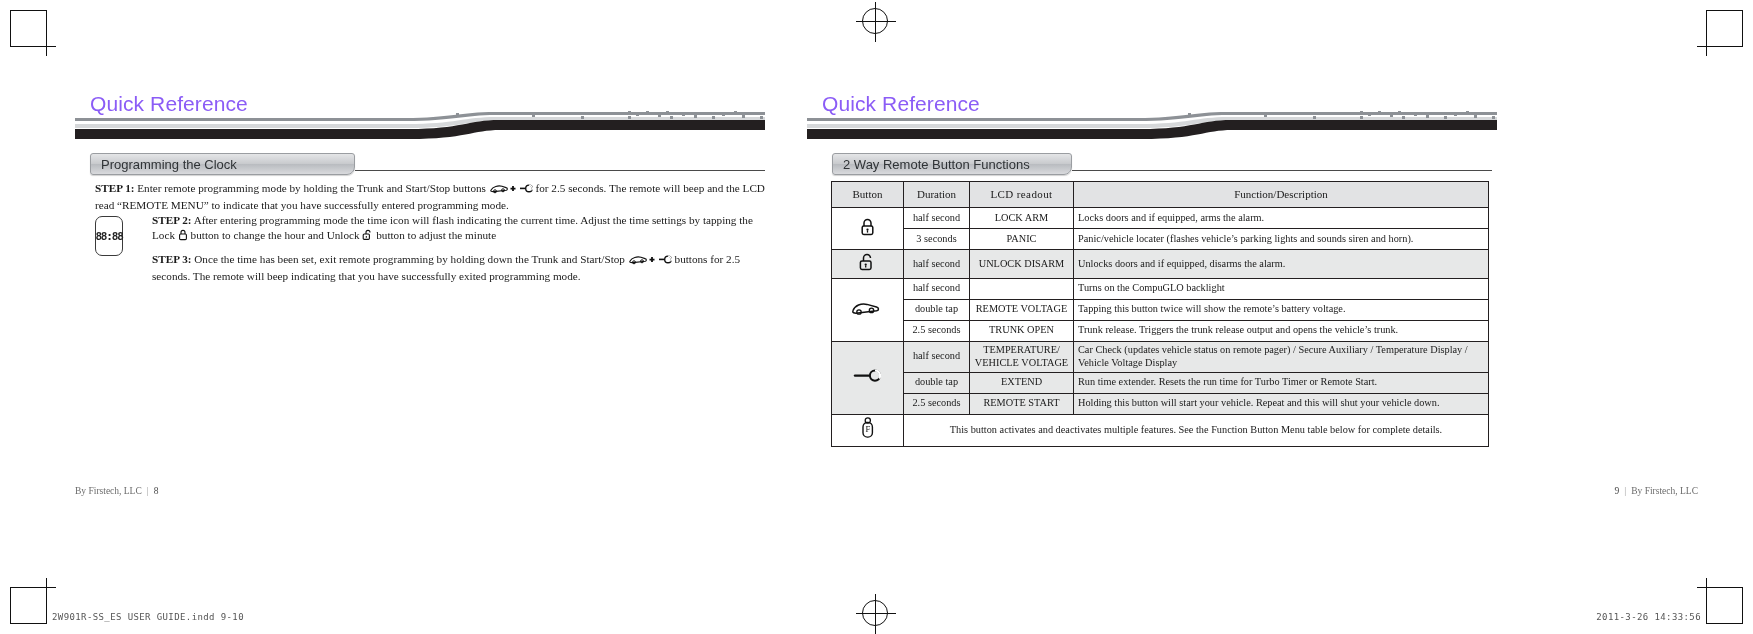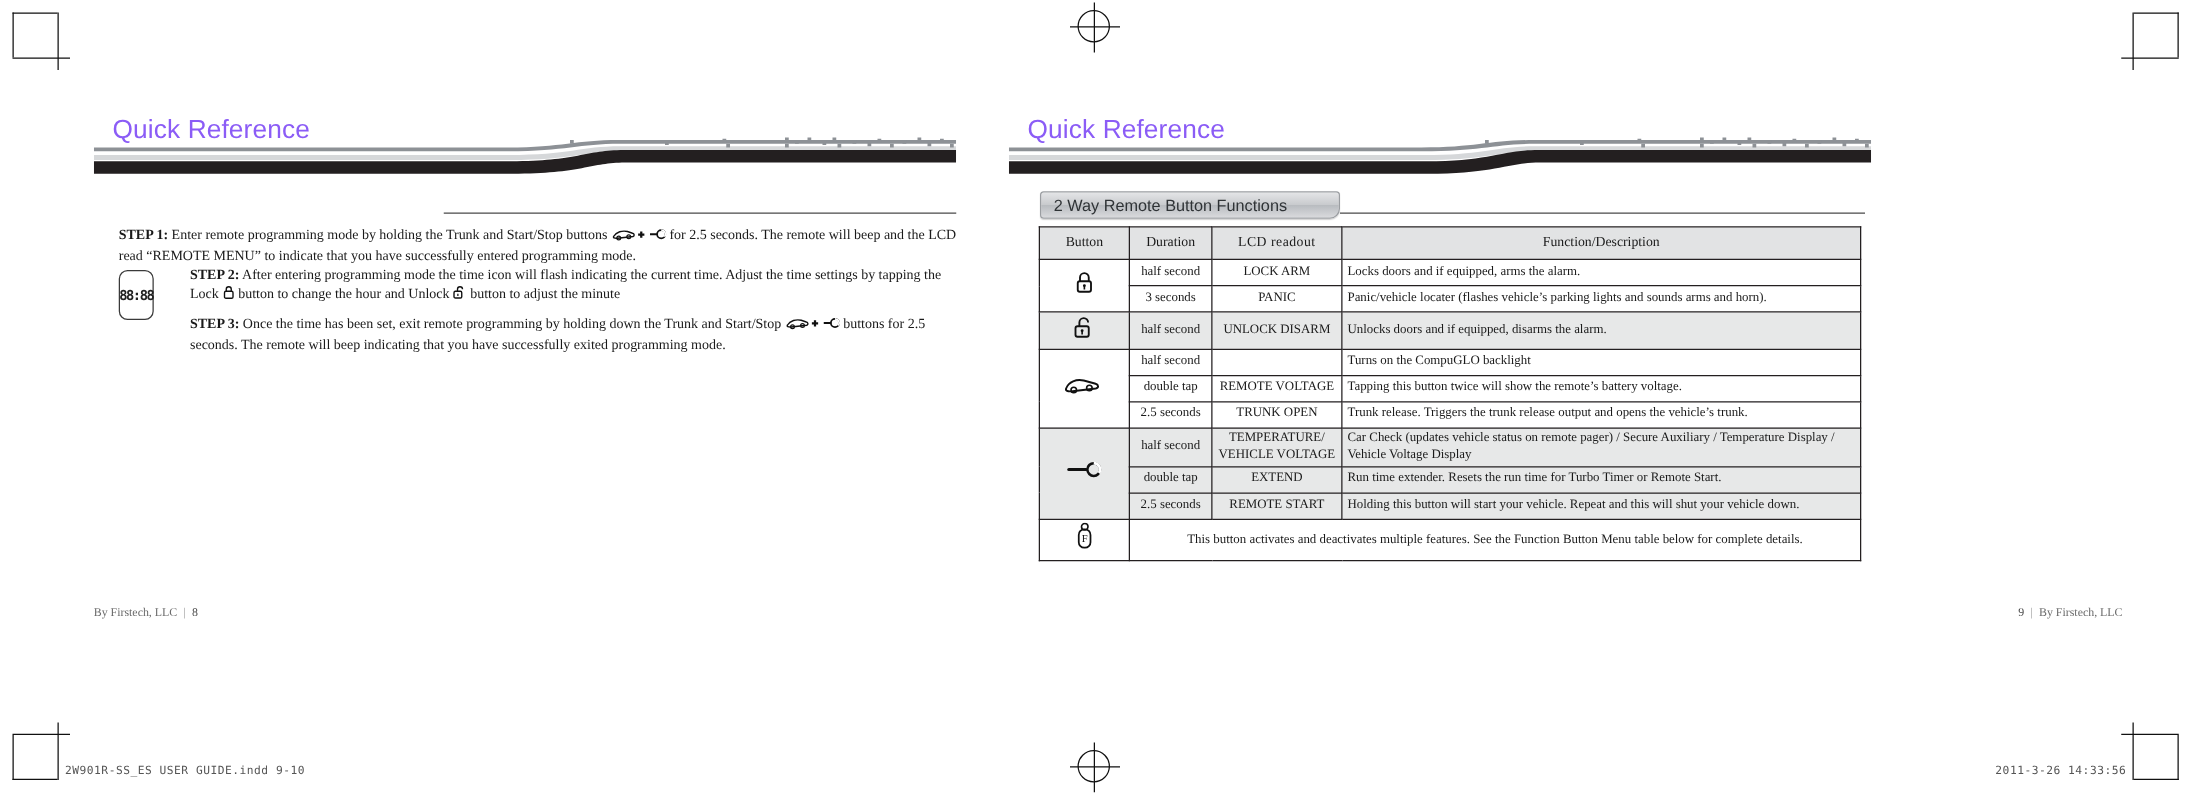--- a/index.html
+++ b/index.html
@@ -184,20 +184,21 @@
           <rect x="262" y="6" width="3" height="3"></rect>
             <rect x="272" y="3" width="3" height="3"></rect>
           <rect x="284" y="1" width="3" height="3"></rect>
             <rect x="292" y="5" width="3" height="3"></rect>
           <rect x="302" y="2" width="3" height="3"></rect>
             <rect x="310" y="6" width="3" height="3"></rect>
         </g>
       </svg>
     </div>
 
+    <div class="sec-tab" style="left:90px; top:153px; width:265px;">Programming the Clock</div>
     <div class="sec-rule" style="left:355px; top:170px; width:410px;"></div>
 
     <div class="step1wrap">
       <div class="tx">
         <b>STEP 1:</b>
         <span>Enter remote programming mode by holding the Trunk and Start/Stop buttons</span>
         <span class="ic">
           <svg width="44" height="11" viewBox="0 0 44 11">
             <path d="M2,7 C4,3.5 9,2.2 13,3.2 L17,4.6 C18.6,5 18.8,6.6 17.4,7.2 L5,8.6 C2.6,8.8 1.2,8.2 2,7 Z" fill="none" stroke="#111" stroke-width="1.1"></path>
             <circle cx="6" cy="8.3" r="1.5" fill="none" stroke="#111" stroke-width="1"></circle>
@@ -331,21 +332,21 @@
               </svg>
             </span>
           </td>
           <td class="c-dur">half second</td>
           <td class="c-lcd">LOCK ARM</td>
           <td class="c-fn">Locks doors and if equipped, arms the alarm.</td>
         </tr>
         <tr class="rowh">
           <td class="c-dur">3 seconds</td>
           <td class="c-lcd">PANIC</td>
-          <td class="c-fn">Panic/vehicle locater (flashes vehicle’s parking lights and sounds arms and horn).</td>
+          <td class="c-fn">Panic/vehicle locater (flashes vehicle’s parking lights and sounds siren and horn).</td>
         </tr>
 
         <tr class="rowh shade">
           <td class="c-btn">
             <span>
               <svg width="19" height="20" viewBox="0 0 19 20">
                 <path d="M5.5,9 V6 A3.5,3.5 0 0 1 12.5,6" fill="none" stroke="#111" stroke-width="1.5"></path>
                 <rect x="2.4" y="9" width="10.6" height="8.4" rx="1.6" fill="none" stroke="#111" stroke-width="1.5"></rect>
                 <circle cx="7.7" cy="12.6" r="1.15" fill="#111"></circle>
                 <path d="M7.7,13.4 v2.2" stroke="#111" stroke-width="1.3"></path>

